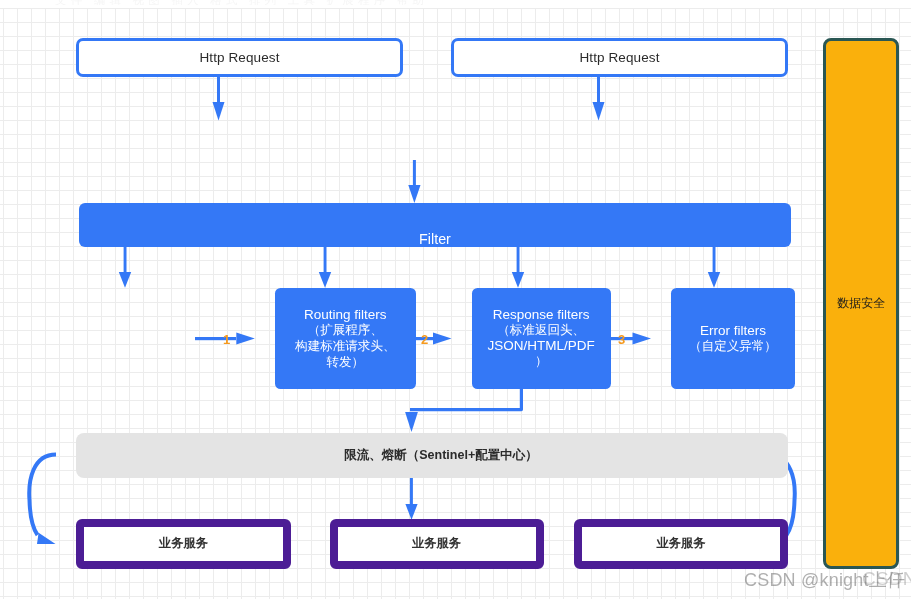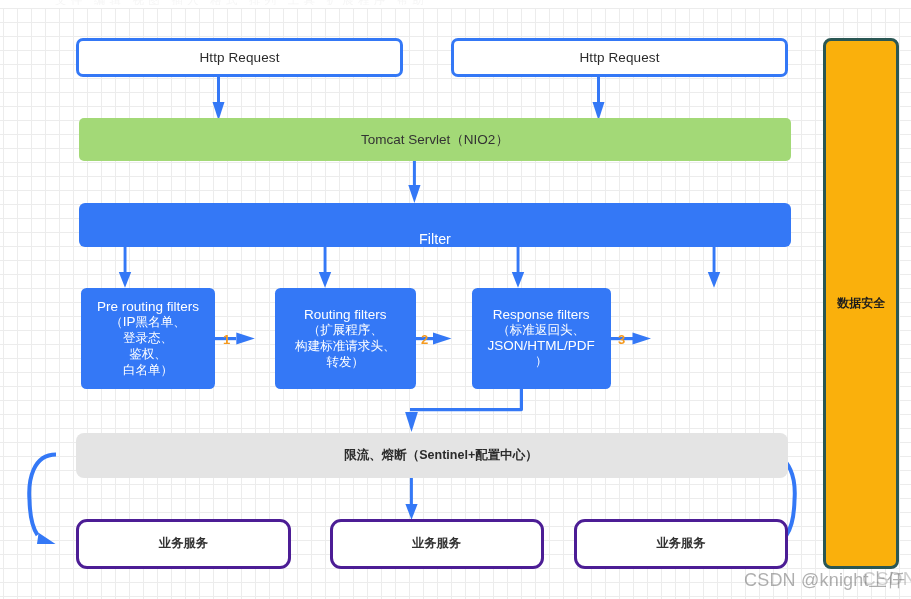--- a/index.html
+++ b/index.html
@@ -74,34 +74,34 @@
   }
   .box-gray {
     background: #e4e4e4;
     border-radius: 8px;
     color: #2b2b2b;
     font-size: 12.5px;
     font-weight: bold;
     padding-left: 18px;
   }
   .box-service {
-    border: 3px solid #4c1d95;
-    border-radius: 11px;
+    border: 8px solid #4c1d95;
+    border-radius: 6px;
     background: #ffffff;
     color: #333333;
     font-size: 12.3px;
     font-weight: 600;
   }
   .box-security {
     background: #fab00c;
     border: 3.6px solid #2a5754;
     border-radius: 8px;
     color: #1c1c1c;
     font-size: 12px;
-    font-weight: bold;
+    font-weight: normal;
   }
   .edge-label {
     position: absolute;
     color: #f59a1f;
     font-size: 13px;
     font-weight: bold;
     font-family: "Liberation Sans", sans-serif;
     line-height: 1;
   }
   .watermark {
@@ -220,50 +220,44 @@
   </svg>
 
   <div class="node box-http" style="left:56px; top:37.5px; width:327px; height:39px;">
     <span>Http Request</span>
   </div>
 
   <div class="node box-http" style="left:431px; top:37.5px; width:337px; height:39px;">
     <span>Http Request</span>
   </div>
 
-  <div class="node box-green" style="left:59px; top:118px; width:712px; height:43px;">
-    <span>Tomcat Servlet（NIO2）</span>
-  </div>
 
   <div class="node box-filter" style="left:59px; top:203px; width:712px; height:44px;align-items:flex-end;">
     <span>Filter</span>
   </div>
 
-  <div class="node box-stage cjk-tight" style="left:61px; top:287.5px; width:134px; height:101px;">
-    <span>Pre routing filters
-<span class="cjk">（</span>IP<span class="cjk">黑名单、</span>
-<span class="cjk">登录态、</span>
-<span class="cjk">鉴权、</span>
-<span class="cjk">白名单）</span></span>
-  </div>
 
   <div class="node box-stage cjk-tight" style="left:254.8px; top:287.5px; width:141px; height:101px;">
     <span>Routing filters
 <span class="cjk">（扩展程序、</span>
 <span class="cjk">构建标准请求头、</span>
 <span class="cjk">转发）</span></span>
   </div>
 
   <div class="node box-stage cjk-tight" style="left:451.7px; top:287.5px; width:139px; height:101px;">
     <span>Response filters
 <span class="cjk">（标准返回头、</span>
 JSON/HTML/PDF
 <span class="cjk">）</span></span>
   </div>
 
+  <div class="node box-stage cjk-tight" style="left:651px; top:287.5px; width:124px; height:101px;">
+    <span>Error filters
+<span class="cjk">（自定义异常）</span></span>
+  </div>
 
   <div class="node box-gray" style="left:56px; top:433px; width:712px; height:45px;">
     <span>限流、熔断（Sentinel+配置中心）</span>
   </div>
 
   <div class="node box-service" style="left:55.7px; top:518.8px; width:215.5px; height:50.4px;">
     <span>业务服务</span>
   </div>
 
   <div class="node box-service" style="left:309.5px; top:518.8px; width:214px; height:50.4px;">

